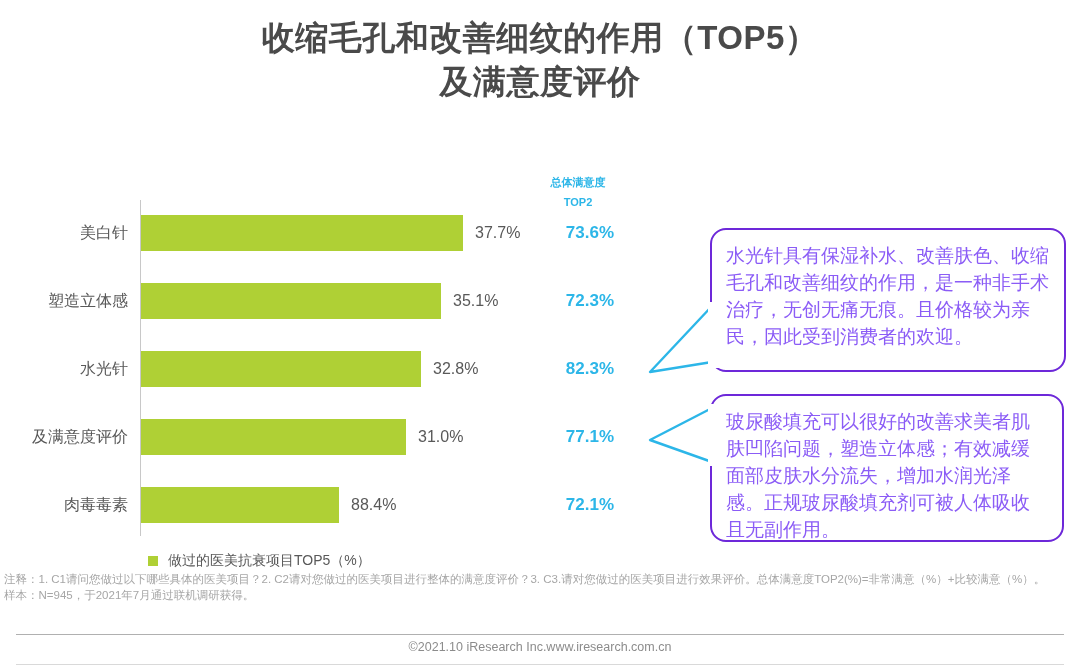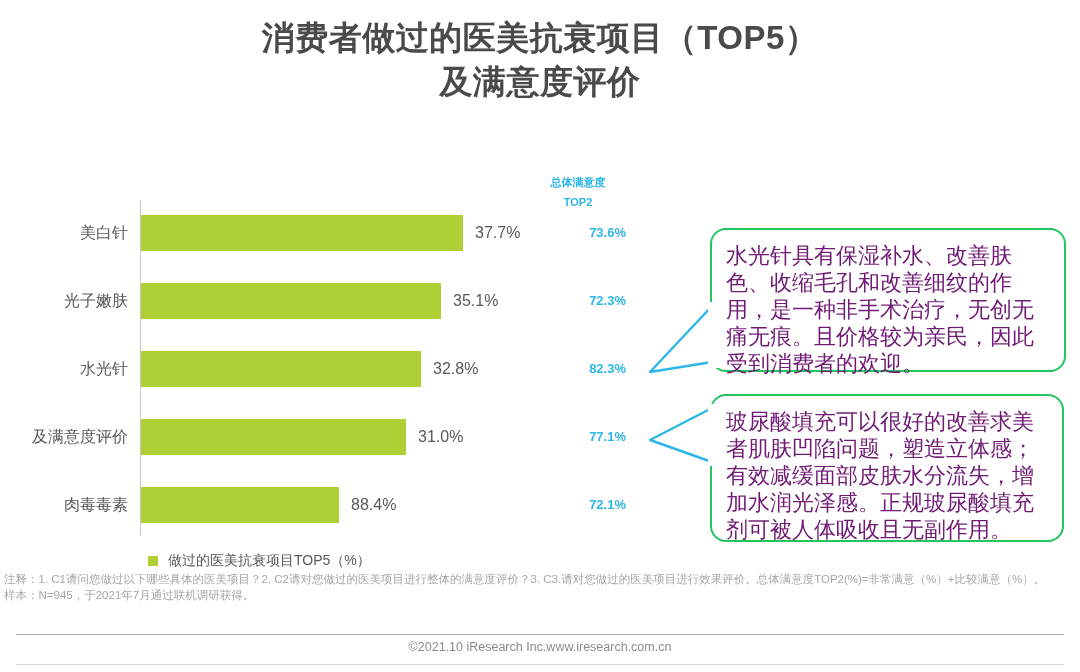--- a/index.html
+++ b/index.html
@@ -95,27 +95,27 @@
     position: absolute;
     top: 0;
     height: 36px;
     line-height: 36px;
     font-size: 16px;
     color: #595959;
     white-space: nowrap;
   }
   .sat-value {
     position: absolute;
-    left: 520px;
+    left: 508px;
     top: 0;
     width: 106px;
     height: 36px;
     line-height: 36px;
     text-align: right;
-    font-size: 13px;
+    font-size: 17px;
     font-weight: bold;
     color: #2cb6e8;
     white-space: nowrap;
   }
 
   
   .legend {
     position: absolute;
     left: 148px;
     top: 552px;
@@ -131,28 +131,28 @@
   }
   .legend-label {
     font-size: 14px;
     color: #595959;
     white-space: nowrap;
   }
 
   
   .callout {
     position: absolute;
-    border: 2px solid #22c55e;
+    border: 2px solid #6d28d9;
     border-radius: 16px;
     background: #ffffff;
     box-sizing: border-box;
     padding: 12px 14px 10px 14px;
-    font-size: 22px;
+    font-size: 19px;
     line-height: 27px;
-    color: #701a75;
+    color: #8b5cf6;
   }
   #callout-1 {
     left: 710px;
     top: 228px;
     width: 356px;
     height: 144px;
   }
   #callout-2 {
     left: 710px;
     top: 394px;
@@ -206,41 +206,41 @@
     height: 1px;
     background: #d9d9d9;
   }
 </style>
 </head>
 <body>
 
 <div class="page">
 
   <div class="title-block">
-    <div class="title-line">消费者做过的医美抗衰项目（TOP5）</div>
+    <div class="title-line">收缩毛孔和改善细纹的作用（TOP5）</div>
     <div class="title-line">及满意度评价</div>
   </div>
 
   <div class="col-header">
     <div>总体满意度</div>
     <div>TOP2</div>
   </div>
 
   <div class="chart">
     <div class="axis-line"></div>
 
     <div class="row" id="row-0" style="top:215px;">
       <div class="cat-label">美白针</div>
       <div class="bar" id="bar-0" style="width: 322px;"></div>
       <div class="bar-value" id="val-0" style="left: 475px;">37.7%</div>
       <div class="sat-value">73.6%</div>
     </div>
 
     <div class="row" id="row-1" style="top:283px;">
-      <div class="cat-label">光子嫩肤</div>
+      <div class="cat-label">塑造立体感</div>
       <div class="bar" id="bar-1" style="width: 300px;"></div>
       <div class="bar-value" id="val-1" style="left: 453px;">35.1%</div>
       <div class="sat-value">72.3%</div>
     </div>
 
     <div class="row" id="row-2" style="top:351px;">
       <div class="cat-label">水光针</div>
       <div class="bar" id="bar-2" style="width: 280px;"></div>
       <div class="bar-value" id="val-2" style="left: 433px;">32.8%</div>
       <div class="sat-value">82.3%</div>

